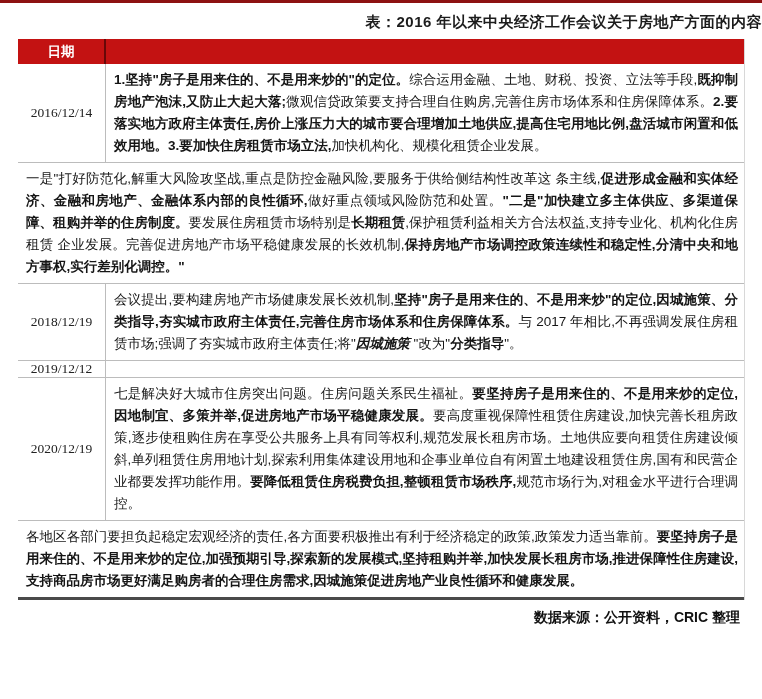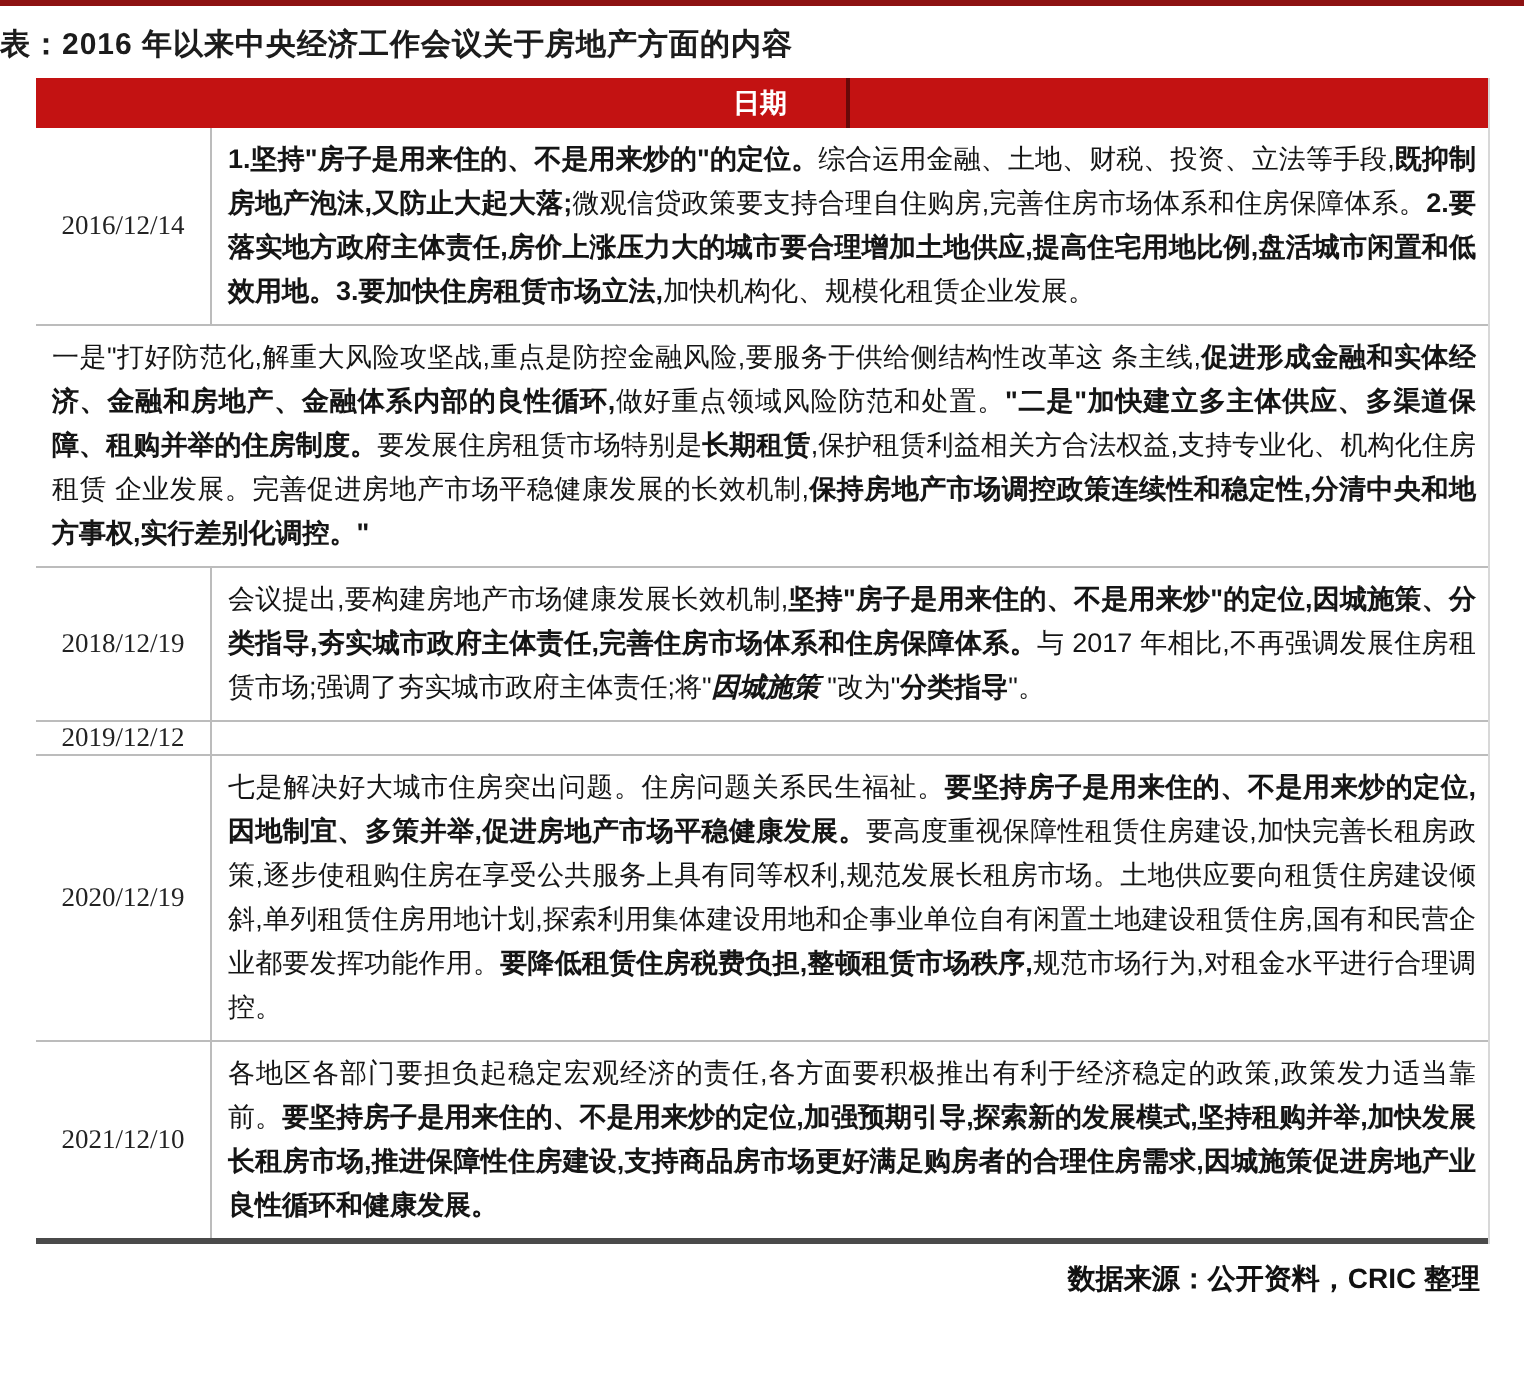--- a/index.html
+++ b/index.html
@@ -4,21 +4,21 @@
 <style>
   html,body{margin:0;padding:0;background:#ffffff;}
   body{
     width:762px;
     font-family:"Liberation Sans","DejaVu Sans",sans-serif;
     color:#1c1c1c;
     -webkit-font-smoothing:antialiased;
   }
   .top-line{height:3px;width:762px;}
   .title{
-    text-align:left;
+    text-align:right;
     font-weight:bold;
     font-size:15px;
     padding:10px 0 7px 0;
     letter-spacing:.5px;
   }
   .table-wrap{
     margin:0 17px 0 18px;           
     border-right:1px solid #d8d8d8;
   }
   
@@ -72,21 +72,21 @@
   }
 </style>
 </head>
 <body>
 
 <div class="top-line" style="background: rgb(141, 18, 18);"></div>
 
 <div class="title">表：2016 年以来中央经济工作会议关于房地产方面的内容</div>
 
 <div class="table-wrap">
-  <div class="thead" style="background: rgb(195, 18, 18); justify-content: center;">
+  <div class="thead" style="background: rgb(195, 18, 18);">
     <div class="th-date">日期</div>
   </div>
   <div>
   <div class="row">
     <div class="td-date">2016/12/14</div>
     <div class="td-content"><span class="seg bold">1.坚持"房子是用来住的、不是用来炒的"的定位。</span><span class="seg ">综合运用金融、土地、财税、投资、立法等手段,</span><span class="seg bold">既抑制房地产泡沫,又防止大起大落;</span><span class="seg ">微观信贷政策要支持合理自住购房,完善住房市场体系和住房保障体系。</span><span class="seg bold">2.要落实地方政府主体责任,房价上涨压力大的城市要合理增加土地供应,提高住宅用地比例,盘活城市闲置和低效用地。3.要加快住房租赁市场立法,</span><span class="seg ">加快机构化、规模化租赁企业发展。</span></div>
   </div>
 
   <div class="row">
     <div class="td-content"><span class="seg ">一是"打好防范化,解重大风险攻坚战,重点是防控金融风险,要服务于供给侧结构性改革这 条主线,</span><span class="seg bold">促进形成金融和实体经济、金融和房地产、金融体系内部的良性循环,</span><span class="seg ">做好重点领域风险防范和处置。</span><span class="seg bold">"二是"加快建立多主体供应、多渠道保障、租购并举的住房制度。</span><span class="seg ">要发展住房租赁市场特别是</span><span class="seg bold">长期租赁</span><span class="seg ">,保护租赁利益相关方合法权益,支持专业化、机构化住房租赁 企业发展。完善促进房地产市场平稳健康发展的长效机制,</span><span class="seg bold">保持房地产市场调控政策连续性和稳定性,分清中央和地方事权,实行差别化调控。"</span></div>
@@ -100,20 +100,19 @@
   <div class="row">
     <div class="td-date">2019/12/12</div>
   </div>
 
   <div class="row">
     <div class="td-date">2020/12/19</div>
     <div class="td-content"><span class="seg ">七是解决好大城市住房突出问题。住房问题关系民生福祉。</span><span class="seg bold">要坚持房子是用来住的、不是用来炒的定位,因地制宜、多策并举,促进房地产市场平稳健康发展。</span><span class="seg ">要高度重视保障性租赁住房建设,加快完善长租房政策,逐步使租购住房在享受公共服务上具有同等权利,规范发展长租房市场。土地供应要向租赁住房建设倾斜,单列租赁住房用地计划,探索利用集体建设用地和企事业单位自有闲置土地建设租赁住房,国有和民营企业都要发挥功能作用。</span><span class="seg bold">要降低租赁住房税费负担,整顿租赁市场秩序,</span><span class="seg ">规范市场行为,对租金水平进行合理调控。</span></div>
   </div>
 
   <div class="row">
-    <div class="td-date">2021/12/10</div>
     <div class="td-content"><span class="seg ">各地区各部门要担负起稳定宏观经济的责任,各方面要积极推出有利于经济稳定的政策,政策发力适当靠前。</span><span class="seg bold">要坚持房子是用来住的、不是用来炒的定位,加强预期引导,探索新的发展模式,坚持租购并举,加快发展长租房市场,推进保障性住房建设,支持商品房市场更好满足购房者的合理住房需求,因城施策促进房地产业良性循环和健康发展。</span></div>
   </div>
 </div>
   <div class="bottom-line" style="background: rgb(74, 74, 74);"></div>
 </div>
 
 <div class="source">数据来源：公开资料，CRIC 整理</div>
 
 </body></html>

